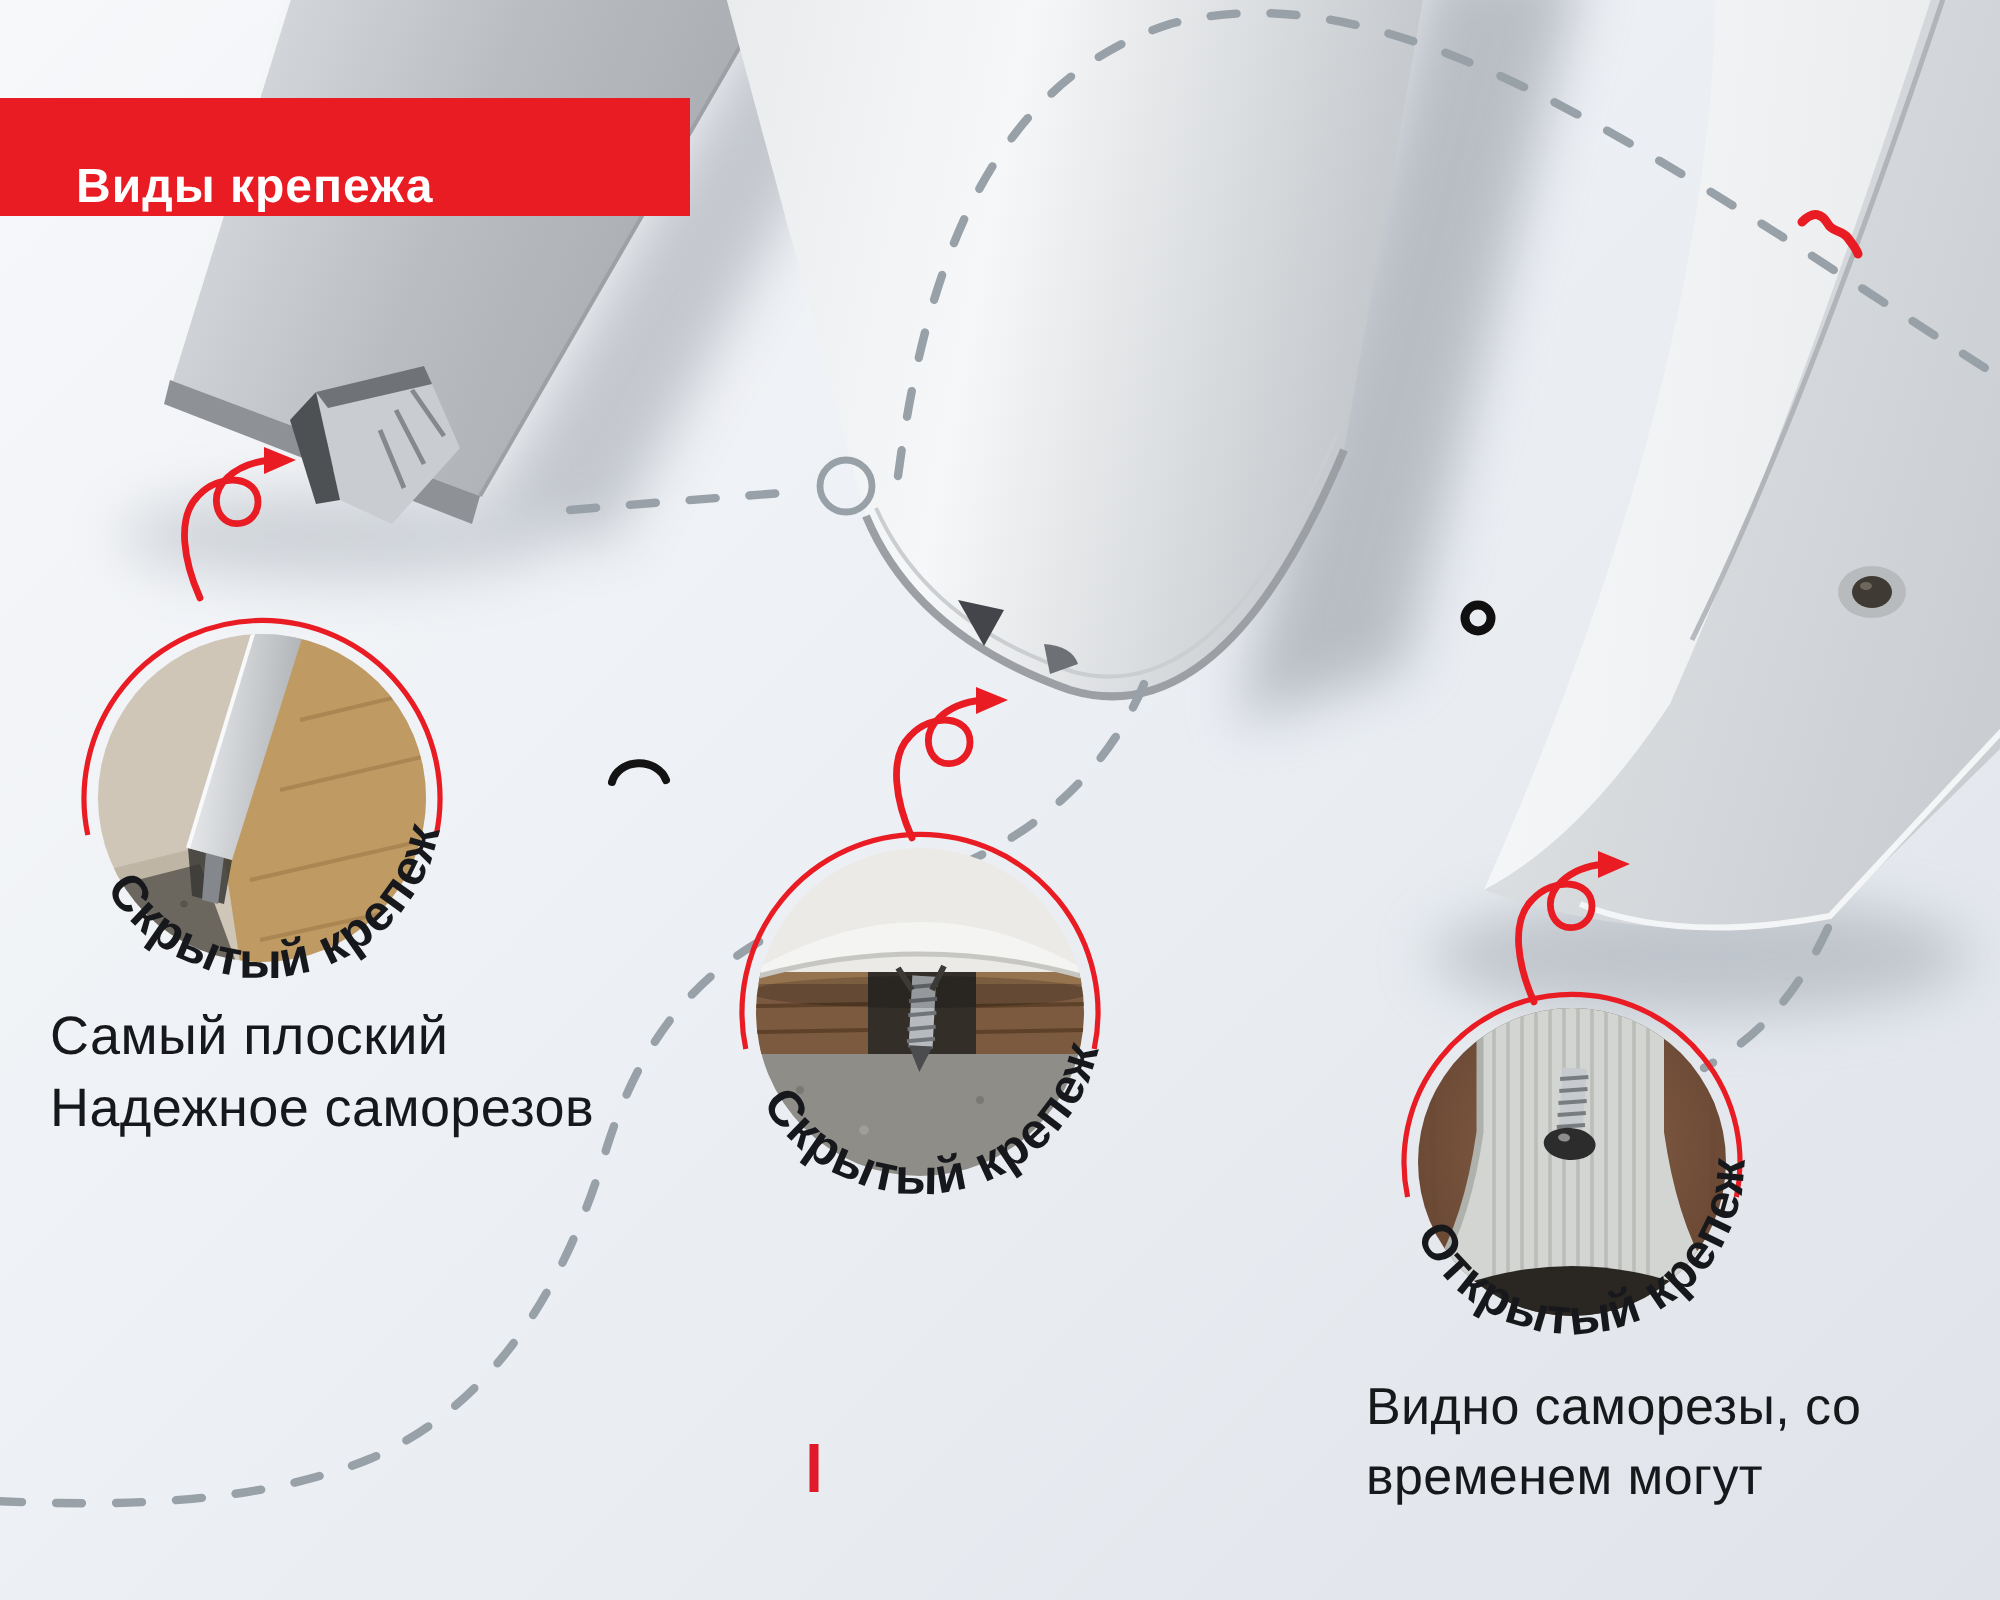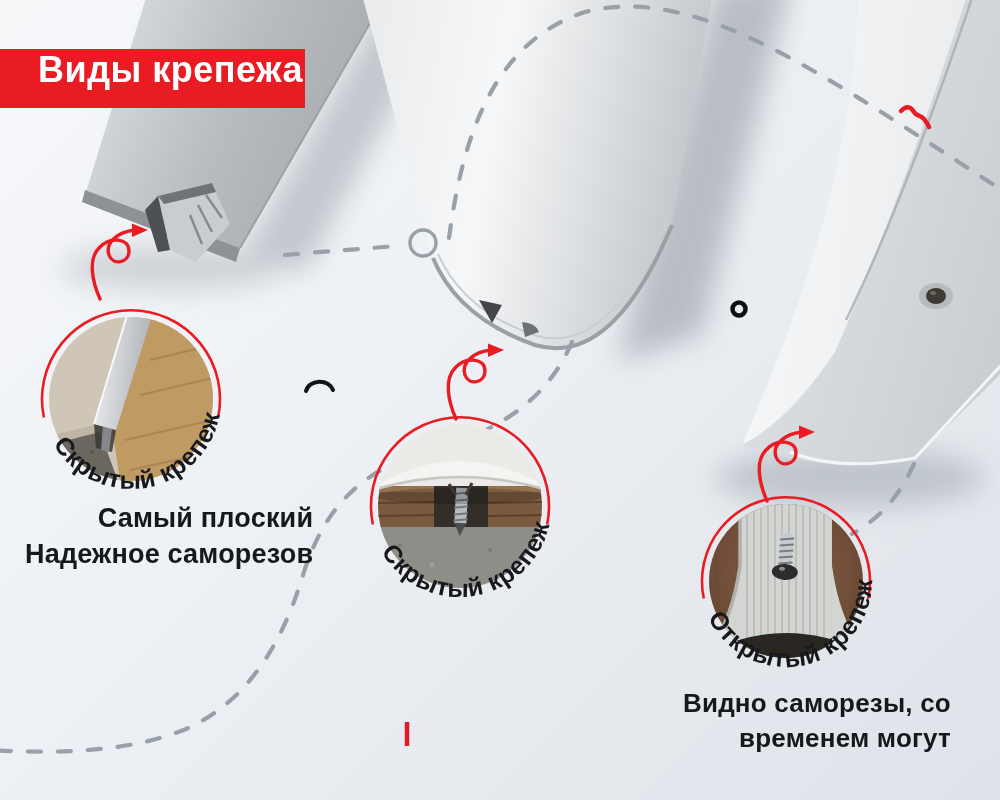--- a/index.html
+++ b/index.html
@@ -3,28 +3,28 @@
 <meta charset="utf-8">
 <style>
   html,body{margin:0;padding:0;background:#cfd4da;}
   #stage{
     position:relative;width:1000px;height:800px;overflow:hidden;
     font-family:"Liberation Sans","DejaVu Sans",sans-serif;
     background:linear-gradient(135deg,#f7f8fa 0%,#eef1f5 38%,#e7ebf0 68%,#dfe3e9 100%);
   }
   #scene{position:absolute;left:0;top:0;}
   .banner{
-    position:absolute;left:0;top:49px;width:305px;height:59px;
-    background:#e91b23;color:#ffffff;display:flex;align-items:flex-start;
+    position:absolute;left:0;top:49px;width:345px;height:59px;
+    background:#e91b23;color:#ffffff;display:flex;align-items:flex-end;
     padding-left:38px;box-sizing:border-box;
-    font-size:36px;font-weight:700;letter-spacing:.5px;
+    font-size:24px;font-weight:700;letter-spacing:.5px;
   }
   .desc{
-    position:absolute;color:#17181b;font-weight:700;
-    font-size:27px;line-height:36px;letter-spacing:.2px;text-align:right;
+    position:absolute;color:#17181b;font-weight:400;
+    font-size:27px;line-height:36px;letter-spacing:.2px;
   }
   .desc div{white-space:nowrap;}
   #desc-1{left:25px;top:500px;}
   #desc-2{left:350px;top:613px;}
   #desc-3{left:683px;top:686px;font-size:26px;line-height:35px;}
   .badge-text{font-family:"Liberation Sans","DejaVu Sans",sans-serif;
     font-size:25px;font-weight:700;fill:#17181b;letter-spacing:.6px;}
 </style>
 </head>
 <body>

